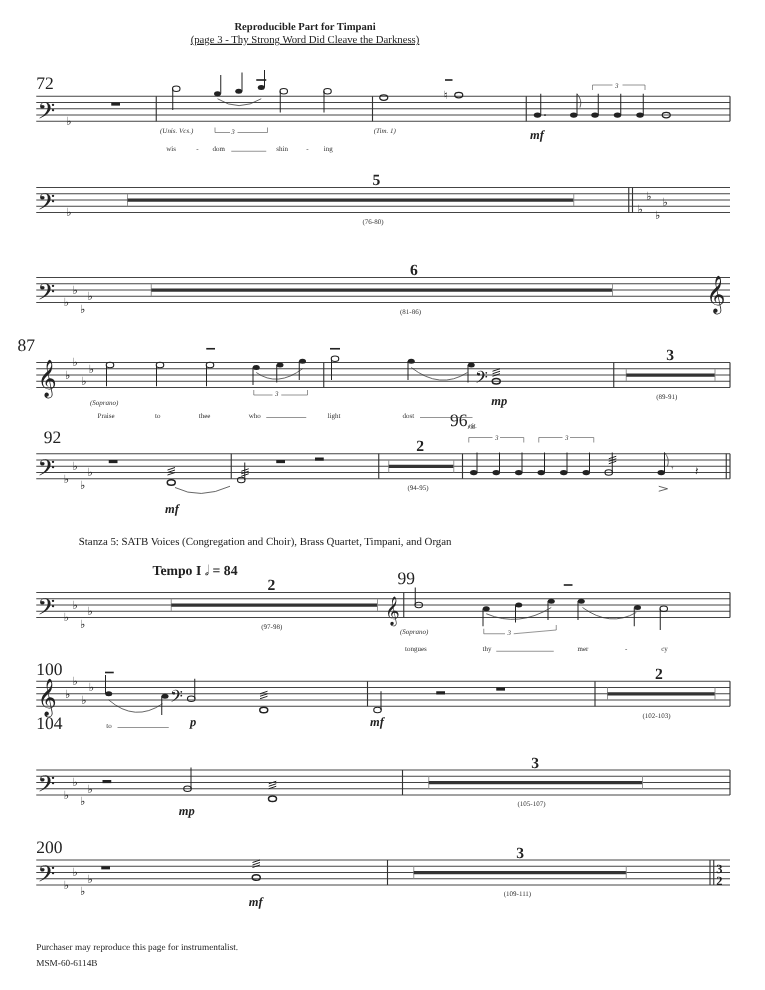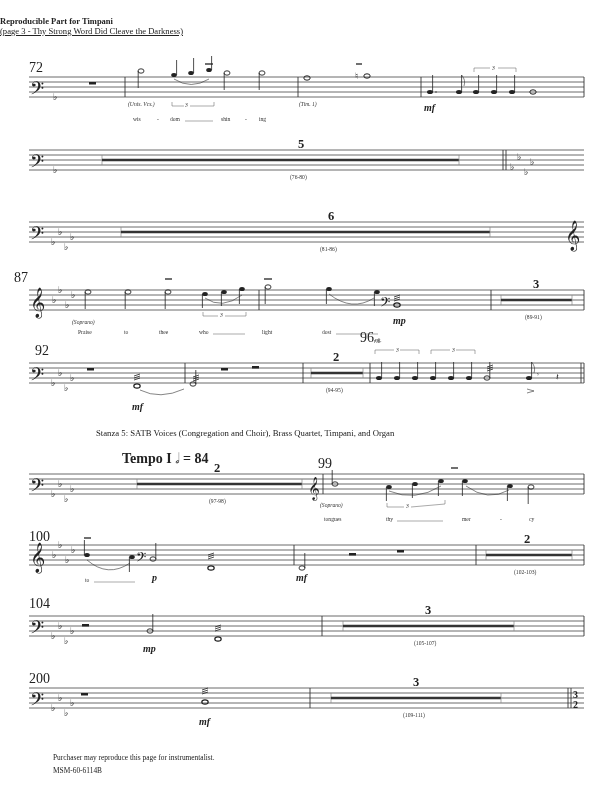--- a/index.html
+++ b/index.html
@@ -1,25 +1,25 @@
 <!DOCTYPE html>
 <html><head>
 <meta charset="utf-8">
 <style>
   html, body { margin: 0; padding: 0; background: #ffffff; }
   body { width: 612px; height: 792px; position: relative; overflow: hidden;
          font-family: "Liberation Serif", "DejaVu Serif", serif; color: #222; }
   .abs { position: absolute; }
-  .title { left: 0; width: 488px; text-align: left; font-size: 8.5px; }
+  .title { left: 0; width: 488px; text-align: center; font-size: 8.5px; }
   .title.bold { font-weight: bold; top: 16px; }
   .title.sub { top: 26px; font-size: 8.6px; text-decoration: underline; }
   .measure-num { font-size: 14px; }
-  .stanza { font-size: 8.7px; margin-left: 33px; }
-  .tempo { font-size: 14px; font-weight: bold; }
-  .footer { font-size: 7.4px; margin-left: 24px; }
+  .stanza { font-size: 8.7px; }
+  .tempo { font-size: 11px; font-weight: bold; }
+  .footer { font-size: 7.4px; }
   svg.score { position: absolute; left: 0; top: 0; }
   .staffline { stroke: #444; stroke-width: 0.8; }
   .barline { stroke: #333; stroke-width: 0.9; }
   .mmrest { stroke: #333; stroke-width: 2.6; }
   .mmcap { stroke: #888; stroke-width: 0.7; }
   .stem { stroke: #222; stroke-width: 0.8; }
   .slur { stroke: #333; stroke-width: 0.6; fill: none; }
   .brk { stroke: #555; stroke-width: 0.5; fill: none; }
   .lyric { font-size: 5.6px; fill: #333; }
   .italic-small { font-size: 5.6px; font-style: italic; fill: #333; }
@@ -35,21 +35,21 @@
 
 <div class="abs title bold">Reproducible Part for Timpani</div>
 <div class="abs title sub">(page 3 - Thy Strong Word Did Cleave the Darkness)</div>
 
 <div class="abs measure-num" style="left:29px;top:60px">72</div>
 <div class="abs measure-num" style="left:14px;top:270px">87</div>
 <div class="abs measure-num" style="left:35px;top:343px">92</div>
 <div class="abs measure-num" style="left:360px;top:330px">96</div>
 <div class="abs measure-num" style="left:318px;top:456px">99</div>
 <div class="abs measure-num" style="left:29px;top:529px">100</div>
-<div class="abs measure-num" style="left:29px;top:596px">104</div>
+<div class="abs measure-num" style="left:29px;top:572px">104</div>
 <div class="abs measure-num" style="left:29px;top:671px">200</div>
 
 <div class="abs stanza" style="left:63px;top:428px">Stanza 5: SATB Voices (Congregation and Choir), Brass Quartet, Timpani, and Organ</div>
 
 <div class="abs tempo" style="left:122px;top:451px">
   <span>Tempo I</span>
   <span style="font-weight:normal">𝅗𝅥</span>
   <span>= 84</span>
 </div>
 

